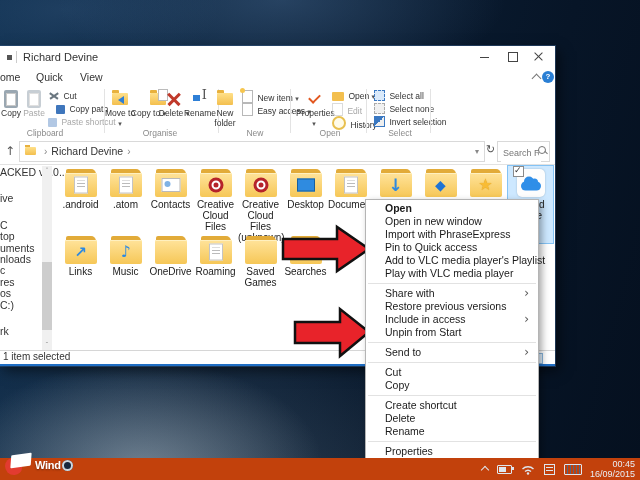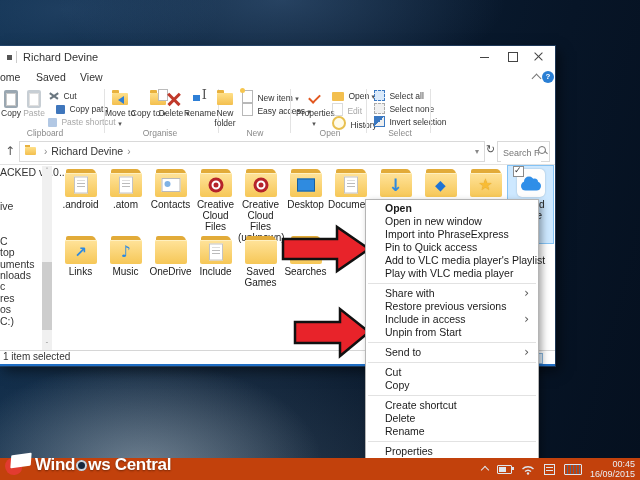--- a/index.html
+++ b/index.html
@@ -79,21 +79,21 @@
   .addr-caret{position:absolute;right:5px;top:0;color:#888;font-size:8px;}
   .refresh-btn{position:absolute;left:486px;top:5px;color:#555;font-size:11px;font-family:"DejaVu Sans",sans-serif;}
   .search-box{position:absolute;left:497px;top:3px;width:51px;height:19px;border:1px solid #d9d9d9;background:#fff;}
   .search-box input{border:0;outline:0;width:36px;height:15px;margin:1px 0 0 3px;font-size:9px;font-family:"Liberation Sans",sans-serif;color:#555;}
   .search-box input::placeholder{color:#777;}
   .mag{position:absolute;right:3px;top:4px;width:6px;height:6px;border:1.3px solid #777;border-radius:50%;}
   .mag::after{content:"";position:absolute;left:5px;top:5px;width:4px;height:1.3px;background:#777;transform:rotate(45deg);}
   
   .sidebar{position:absolute;left:0;top:121px;width:42px;overflow:visible;}
   .side-item{height:11.4px;line-height:11.4px;font-size:10.5px;color:#333;white-space:nowrap;}
-  .side-item.gap{margin-top:23px;}
+  .side-item.gap{margin-top:15px;}
   .side-scroll{position:absolute;left:42px;top:120px;width:10px;height:184px;background:#f0f0f0;}
   .side-scroll .sarrow{position:absolute;left:0;width:10px;height:10px;color:#8a8a8a;font-size:7px;text-align:center;line-height:10px;font-family:"DejaVu Sans",sans-serif;}
   .side-thumb{position:absolute;left:0;top:96px;width:10px;height:68px;background:#cdcdcd;}
   
   .files-row{position:absolute;left:58px;display:flex;}
   .files-row1{top:120px;} .files-row2{top:187px;}
   .file{position:relative;width:45px;min-height:58px;text-align:center;}
   .file.selected{background:#cde8ff;outline:1px solid #84c3f5;}
   .flabel{display:block;font-size:10px;line-height:11px;color:#222;margin-top:1px;}
   .ficon{position:relative;display:block;width:36px;height:30px;margin:2px auto 0;}
@@ -146,42 +146,42 @@
   .tr-battery::before{content:"";position:absolute;left:1px;top:1px;bottom:1px;width:7px;background:#dfe6ee;}
   .tr-notif{width:9px;height:9px;border:1px solid #dfe6ee;position:relative;}
   .tr-notif::after{content:"";position:absolute;left:1px;top:2px;right:1px;height:4px;background:repeating-linear-gradient(#dfe6ee 0 1px,transparent 1px 3px);}
   .tr-kbd{width:16px;height:9px;border:1px solid #dfe6ee;border-radius:1px;background:repeating-linear-gradient(90deg,transparent 0 2px,#54657f 2px 3px);}
   .clock{position:absolute;right:5px;top:1px;text-align:right;color:#e8eef5;font-size:9px;line-height:10px;}
   
   .wm{position:absolute;left:5px;top:452px;z-index:70;display:flex;align-items:center;}
   .wm-logo{position:relative;width:30px;height:25px;}
   .wm-logo .blob{position:absolute;left:0;bottom:2px;width:17px;height:17px;background:#e23b30;border-radius:50% 50% 45% 55%;}
   .wm-logo .flag{position:absolute;left:6px;top:2px;width:20px;height:13px;background:#fff;transform:skewX(-12deg) rotate(-8deg);border-radius:1px;}
-  .wm-text{color:#fff;font-weight:bold;font-size:17px;letter-spacing:-.3px;display:flex;align-items:center;text-shadow:0 1px 2px rgba(0,0,0,.4);}
+  .wm-text{color:#fff;font-weight:bold;font-size:11px;letter-spacing:-.3px;display:flex;align-items:center;text-shadow:0 1px 2px rgba(0,0,0,.4);}
   .wm-disc{display:inline-block;width:11px;height:11px;border-radius:50%;background:#16273d;box-shadow:inset 0 0 0 2px #cfd6dd;margin:2px 1px 0 1px;}
 </style>
 </head>
 <body>
 
 <div class="desktop"></div>
 
 <div class="window">
 
   <div class="titlebar">
     <span class="qat-icon"></span>
     <span class="qat-sep"></span>
     <span class="win-title">Richard Devine</span>
     <span class="cap cap-min"></span>
     <span class="cap cap-max"></span>
     <span class="cap cap-close"></span>
   </div>
 
   <div class="tabrow">
     <span class="tab tab-home">ome</span>
-    <span class="tab tab-share">Saved</span>
+    <span class="tab tab-share">Quick</span>
     <span class="tab tab-view">View</span>
     <span class="ribbon-collapse"></span>
     <span class="help-btn">?</span>
   </div>
 
   <div class="ribbon">
     <div class="bigbtn" style="left:-7px;">
       <span class="bicon"><span class="ic ic-clip"></span></span>
       <span>Copy</span>
     </div>
@@ -432,21 +432,21 @@
         </span>
         <span class="flabel">OneDrive</span>
       </div>
 
 
       <div class="file">
 
         <span class="ficon">
           <span class="emblem doc"></span>
         </span>
-        <span class="flabel">Include</span>
+        <span class="flabel">Roaming</span>
       </div>
 
       <div class="file">
 
         <span class="ficon">
           <span class="emblem"></span>
         </span>
         <span class="flabel">Saved Games</span>
       </div>
 
@@ -470,21 +470,21 @@
   <polygon points="283,239 337,239 337,227 369,249 337,271 337,259 283,259" fill="#e8232a" stroke="#111" stroke-width="2.5" stroke-linejoin="miter"></polygon>
   <polygon points="295,322 340,322 340,309 369,332 340,356 340,343 295,343" fill="#e8232a" stroke="#111" stroke-width="2.5" stroke-linejoin="miter"></polygon>
 </svg>
 
 <div class="cmenu">
 
     <div class="cm-item bold"><span>Open</span></div>
 
     <div class="cm-item"><span>Open in new window</span></div>
 
-    <div class="cm-item"><span>Import into PhraseExpress</span></div>
+    <div class="cm-item"><span>Import with PhraseExpress</span></div>
 
     <div class="cm-item"><span>Pin to Quick access</span></div>
 
     <div class="cm-item"><span>Add to VLC media player's Playlist</span></div>
 
     <div class="cm-item"><span>Play with VLC media player</span></div>
 
     <div class="cm-item sep"><span></span></div>
 
     <div class="cm-item chevron"><span>Share with</span></div>
@@ -537,15 +537,14 @@
 </div>
 
 <div class="wm">
   <span class="wm-logo">
     <span class="blob"></span>
       <span class="flag"></span>
   </span>
   <span class="wm-text">
     <span>Wind</span>
       <span class="wm-disc"></span>
-      <span>ws Central</span>
   </span>
 </div>
 
 </body></html>

